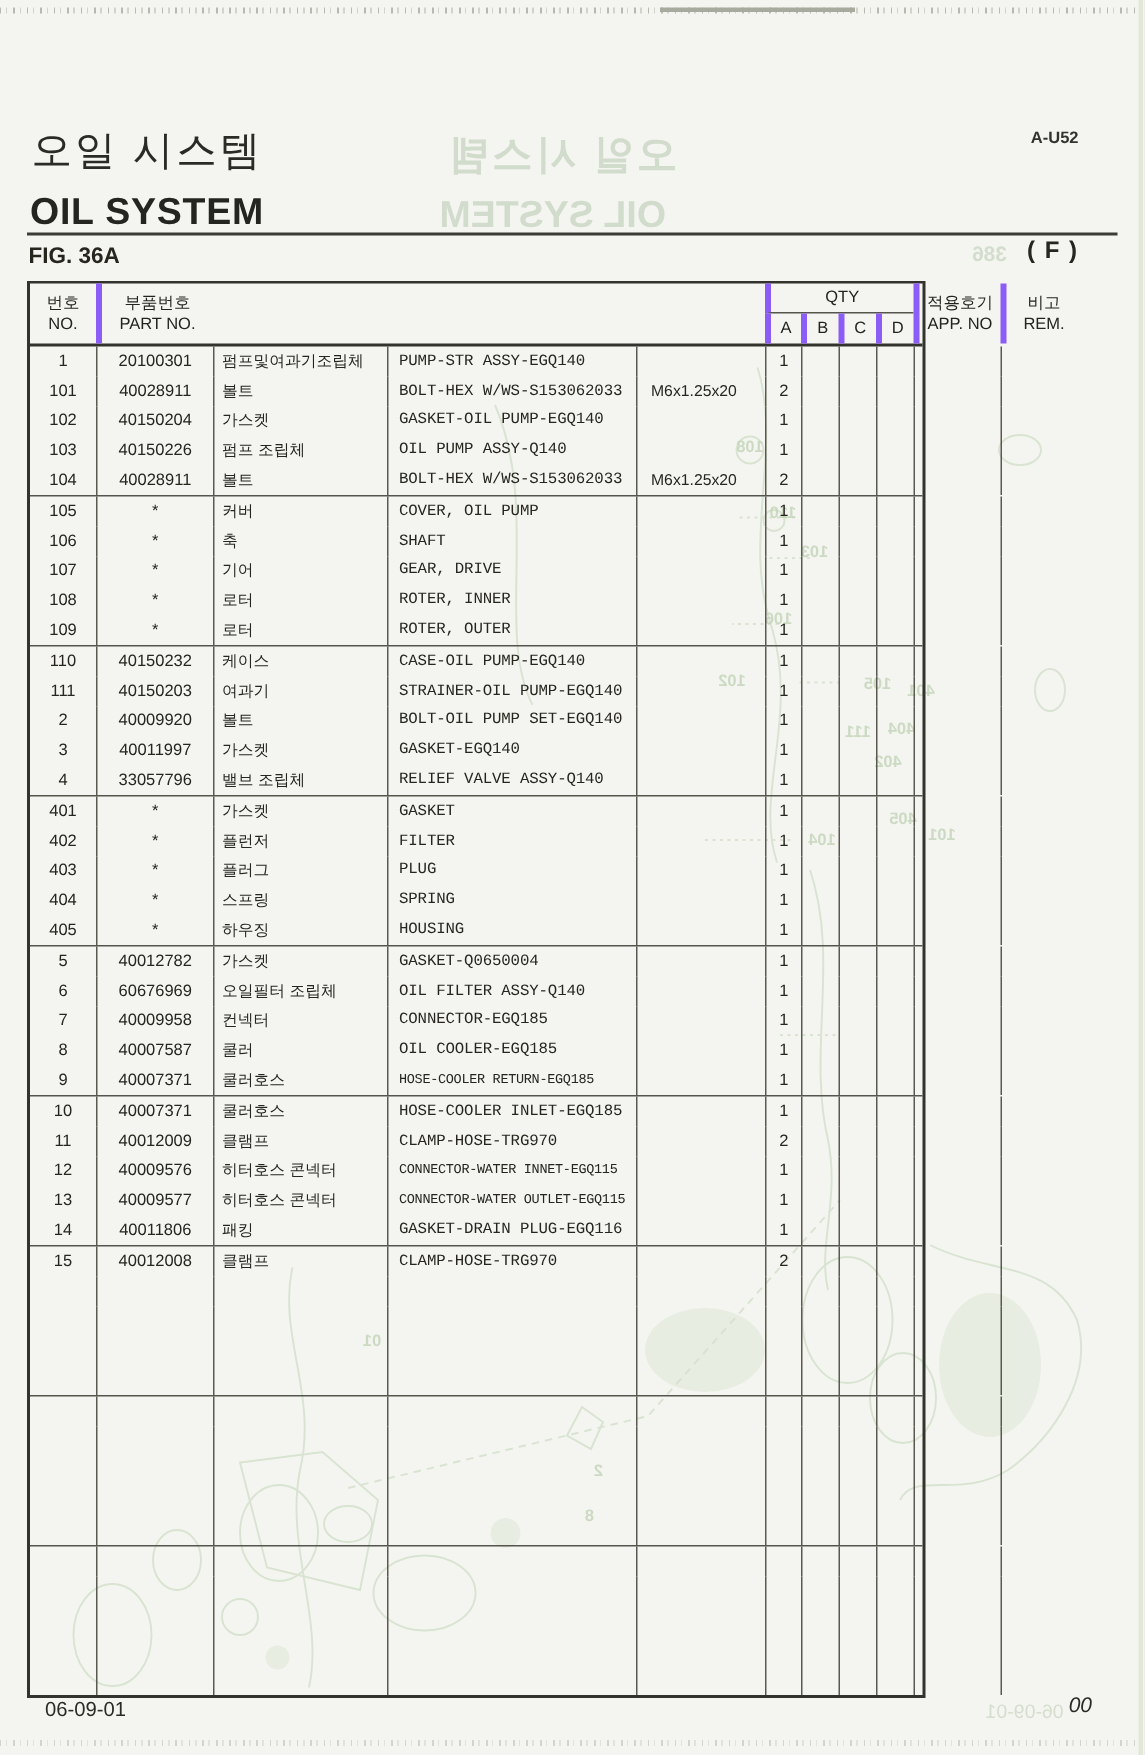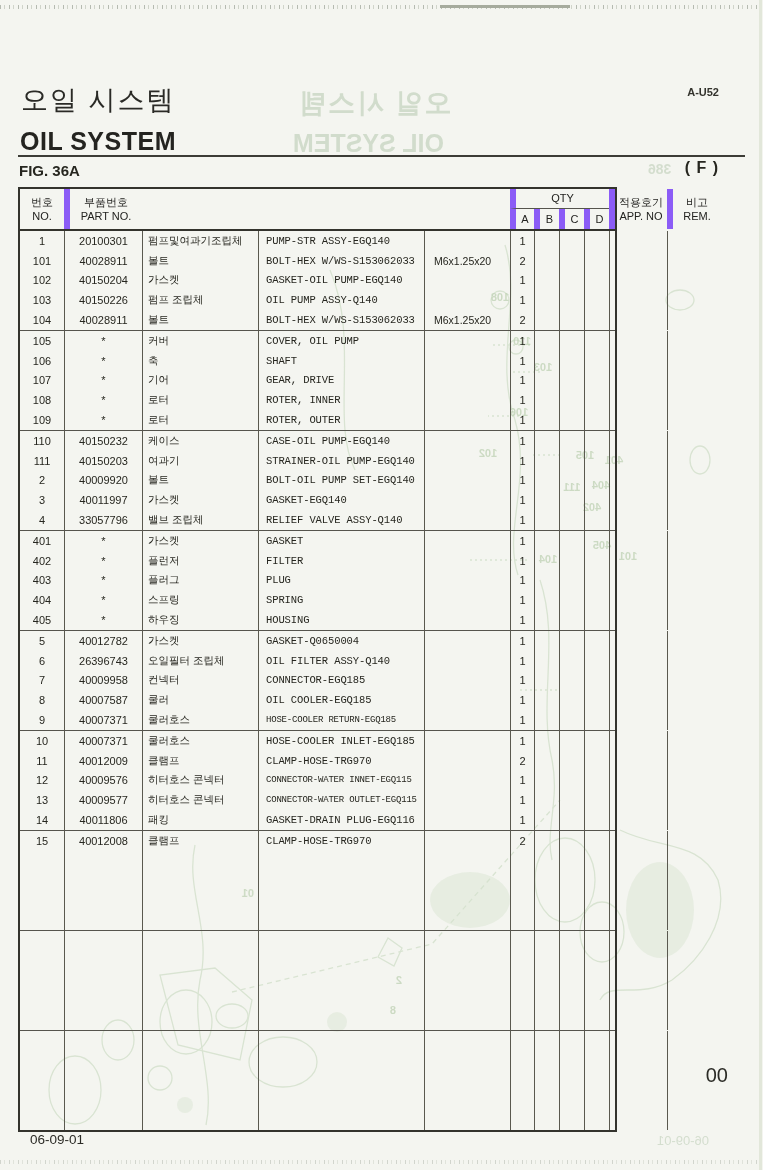--- a/index.html
+++ b/index.html
@@ -42,21 +42,21 @@
   .ptable {
     position:absolute; left:18px; top:187px; width:599px;
     border:2px solid #33332d;
     --cols:44px 78px 116px 166px 86px 24px 25px 25px 25px 58px 54px;
   }
   .thead {
     display:grid; grid-template-columns:var(--cols); grid-template-rows:20px 20px;
     border-bottom:2px solid #33332d; font-size:11px; color:#232320;
   }
   .hcell { display:flex; flex-direction:column; align-items:center; justify-content:center; line-height:1.3; text-align:center; }
-  .bl { border-left:6px solid #8b5cf6; }
+  .bl { border-left:4px solid #8b5cf6; }
   .h-no  { grid-area:1/1/3/2; }
   .h-part{ grid-area:1/2/3/3; }
   .h-name{ grid-area:1/3/3/6; }
   .h-name .ko { word-spacing:34px; }
   .h-qty { grid-area:1/6/2/10; border-bottom:1px solid #55544d; }
   .h-qa  { grid-area:2/6/3/7; }
   .h-qb  { grid-area:2/7/3/8; }
   .h-qc  { grid-area:2/8/3/9; }
   .h-qd  { grid-area:2/9/3/10; }
   .h-app { grid-area:1/10/3/11; }
@@ -67,21 +67,21 @@
   .cell { border-left:1px solid #5a594f; display:flex; align-items:center; overflow:hidden; font-size:11px; white-space:nowrap; }
   .cell:first-child { border-left:none; }
   .c-no, .c-part, .c-qty { justify-content:center; }
   .c-ko  { padding-left:5px; font-size:10.5px; }
   .c-en  { padding-left:7px; font-size:10.5px; letter-spacing:-.1px;font-family:Liberation Mono, monospace; }
   .c-en.sm { font-size:9px; letter-spacing:-.2px; }
   .c-spec{ padding-left:9px; font-size:10.5px; }
 
   
   .footer-date { position:absolute; left:30px; top:1132px; font-size:13.5px; color:#2b2b26; }
-  .footer-page { position:absolute; right:35px; top:1064px; font-size:20px; color:#2b2b26; }
+  .footer-page { position:absolute; right:35px; top:1128px; font-size:14px; color:#2b2b26;font-style:italic; }
 
   
   .bleed { position:absolute; left:0; top:0; pointer-events:none; }
 </style>
 </head>
 <body>
 
 <div class="page">
 
   <div class="edge-top"></div>
@@ -451,21 +451,21 @@
             <div class="cell c-spec"></div>
             <div class="cell c-qty">1</div>
             <div class="cell c-qty"></div>
             <div class="cell c-qty"></div>
             <div class="cell c-qty"></div>
             <div class="cell c-app"></div>
             <div class="cell c-rem"></div>
           </div>
           <div class="trow">
             <div class="cell c-no">6</div>
-            <div class="cell c-part">26396743</div>
+            <div class="cell c-part">60676969</div>
             <div class="cell c-ko">오일필터 조립체</div>
             <div class="cell c-en">OIL FILTER ASSY-Q140</div>
             <div class="cell c-spec"></div>
             <div class="cell c-qty">1</div>
             <div class="cell c-qty"></div>
             <div class="cell c-qty"></div>
             <div class="cell c-qty"></div>
             <div class="cell c-app"></div>
             <div class="cell c-rem"></div>
           </div>

